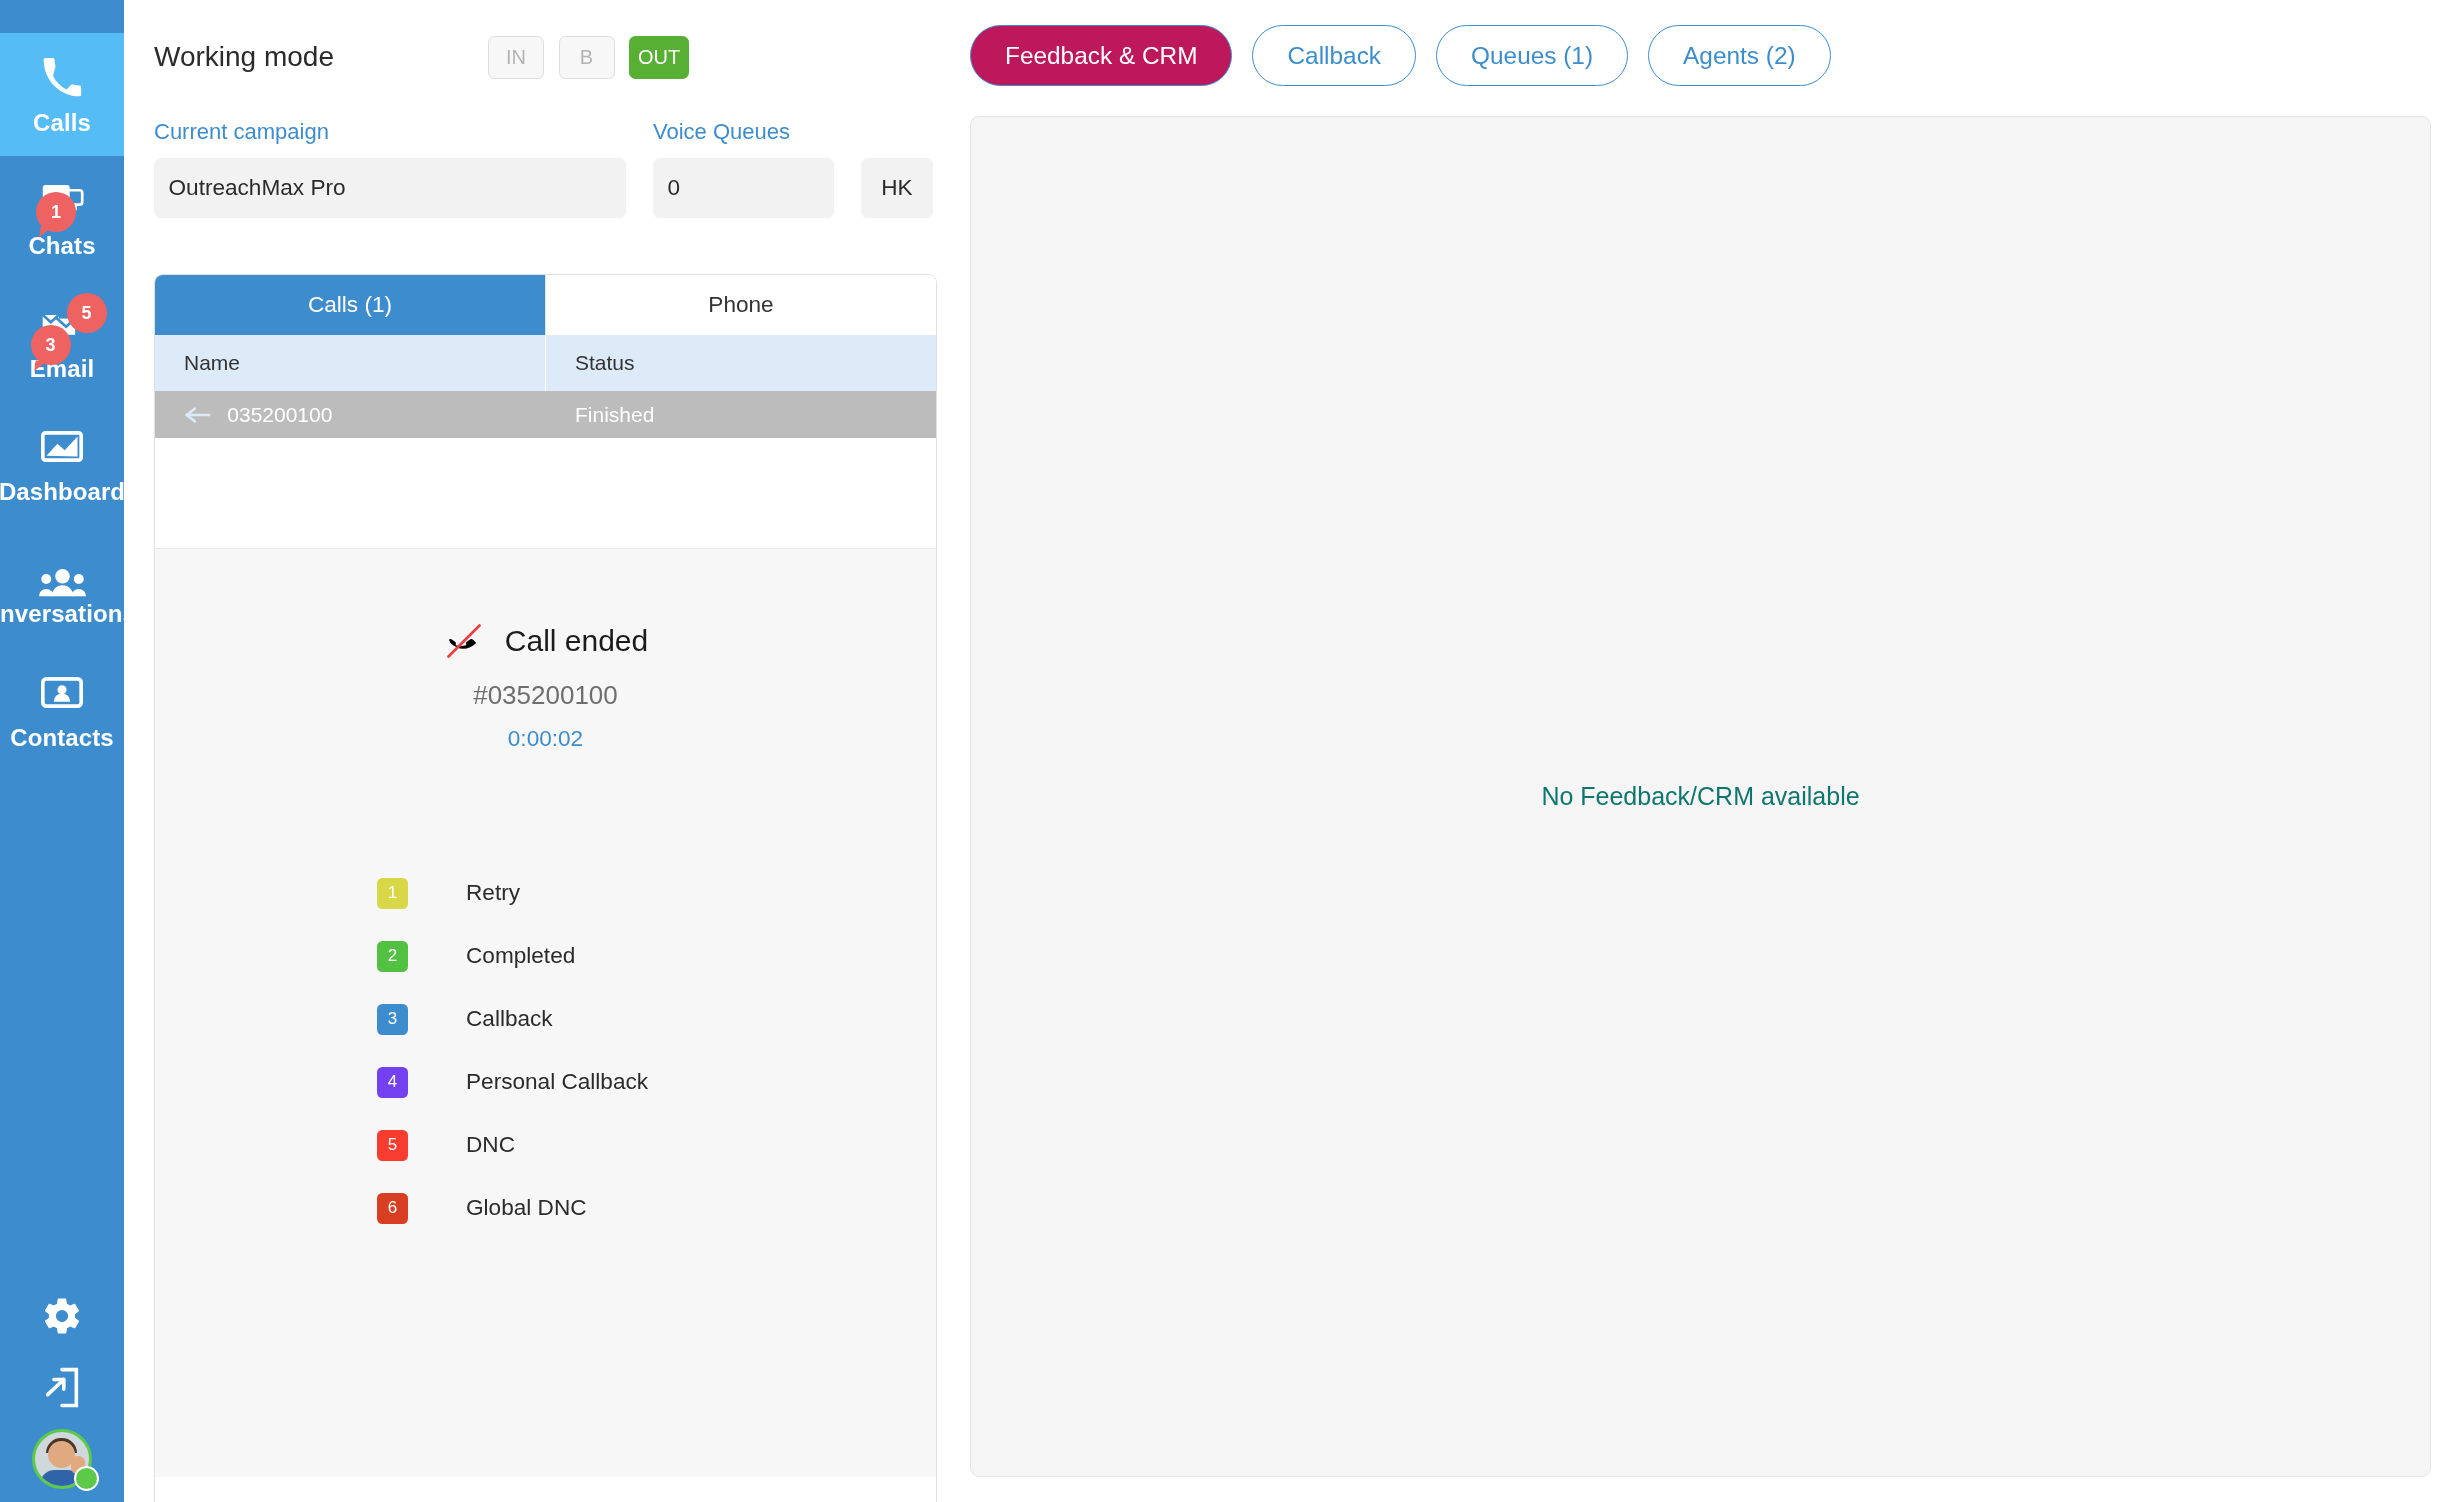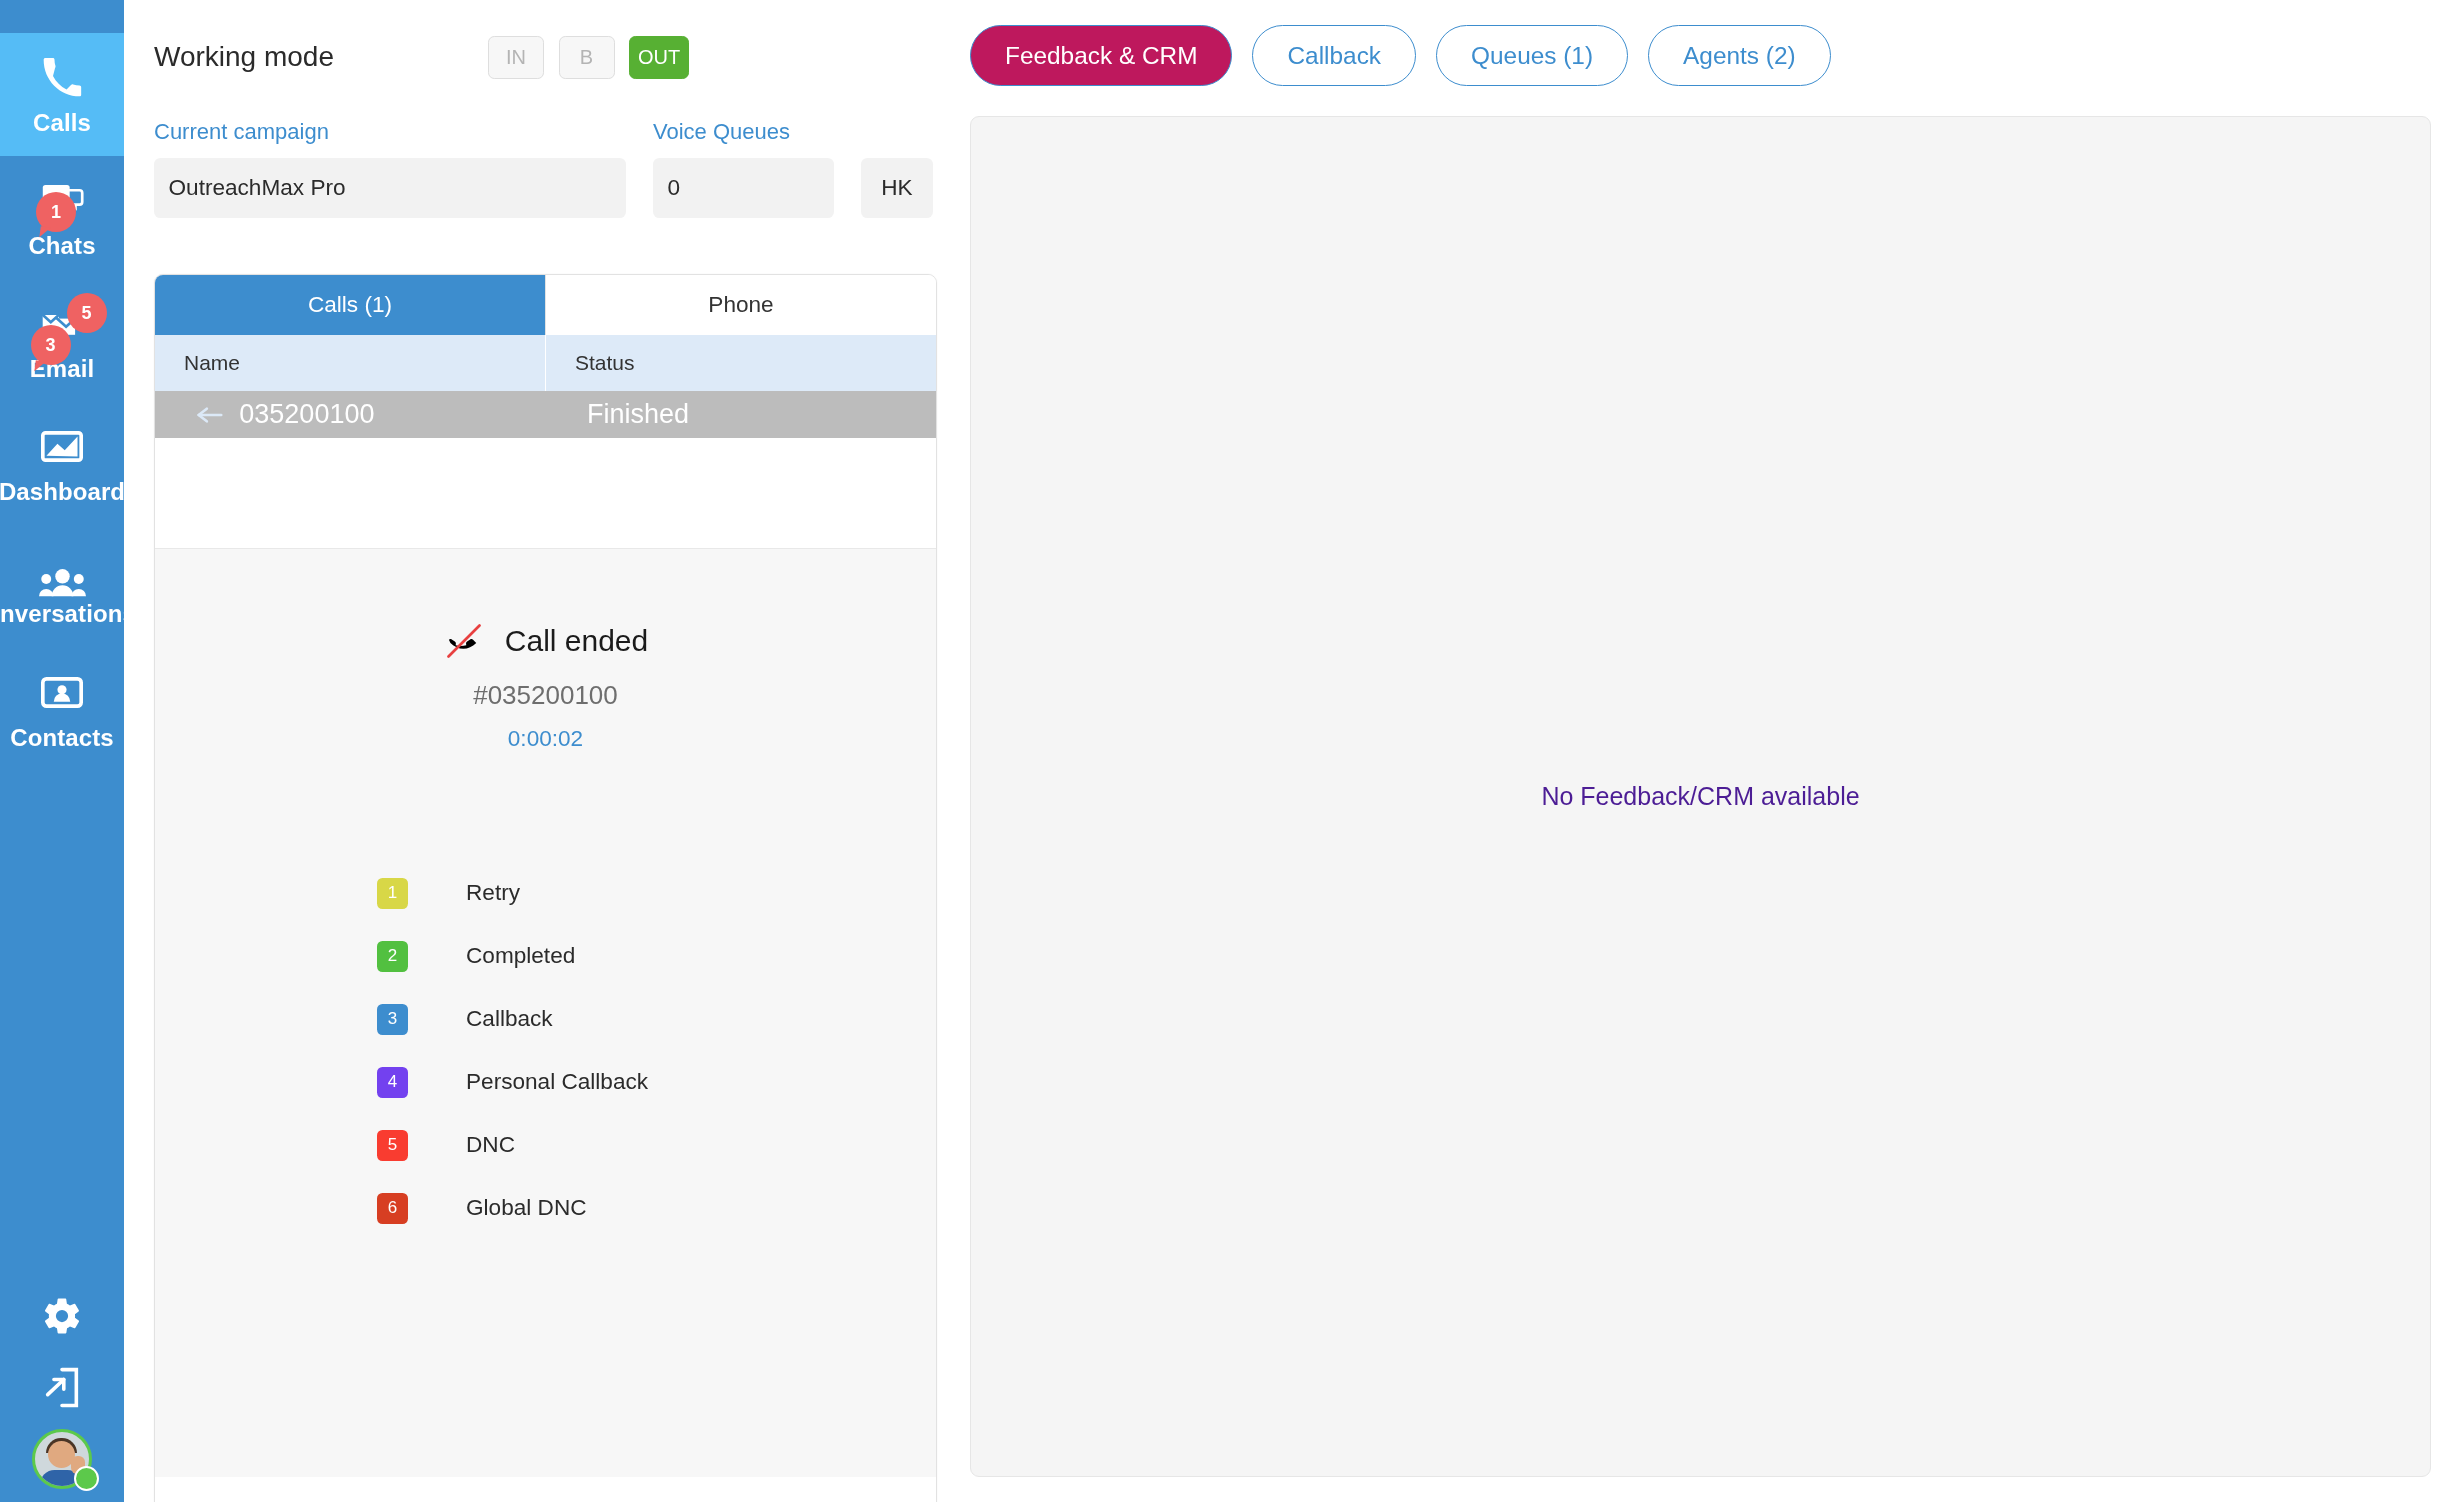--- a/index.html
+++ b/index.html
@@ -228,22 +228,22 @@
     display: flex; align-items: center;
     font-size: 21px; color: #333333;
     padding-left: 29px;
   }
   .th-name { width: 391px; border-right: 0.9px solid #ffffff; }
   .th-status { flex: 1; }
 
   .table-row { display: flex; background: #bcbcbc; height: 47px; cursor: pointer; }
   .td {
     display: flex; align-items: center;
-    font-size: 27px; color: #ffffff;
-    padding-left: 41px;
+    font-size: 21px; color: #ffffff;
+    padding-left: 29px;
   }
   .td-name { width: 391px; }
   .td-status { flex: 1; }
   .row-arrow { margin-right: 16.3px; display: flex; align-items: center; }
   .row-arrow svg { fill: #dce9f7; display: block; }
 
   .table-blank { background: #ffffff; height: 111px; border-bottom: 0.9px solid #e8e8e8; }
 
   .call-body {
     background: #f7f7f7;
@@ -319,21 +319,21 @@
   .content-panel {
     position: absolute;
     left: 0; top: 116px;
     right: 0;
     height: 1361px;
     background: #f5f5f5;
     border: 0.9px solid #e6e6e6;
     border-radius: 9px;
     display: flex; align-items: center; justify-content: center;
   }
-  .empty-text { font-size: 25px; color: #4c1d95; }
+  .empty-text { font-size: 25px; color: #0f766e; }
 </style>
 </head>
 <body>
 
 <div id="app">
 
   <div class="sidebar">
     <div class="nav-list">
 
       <div class="nav-item active">

